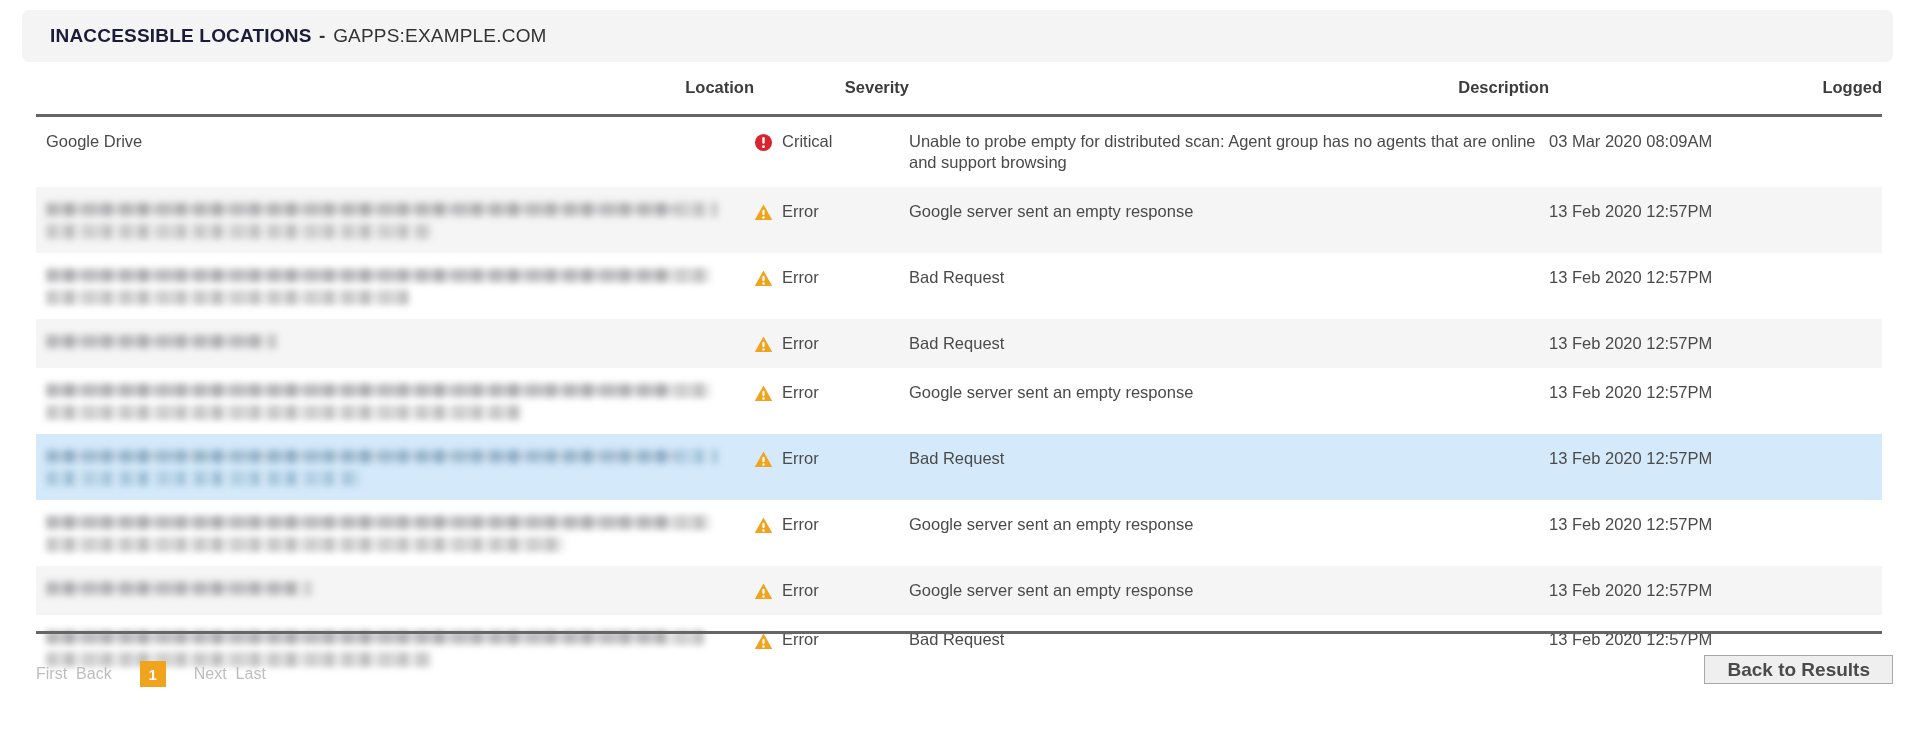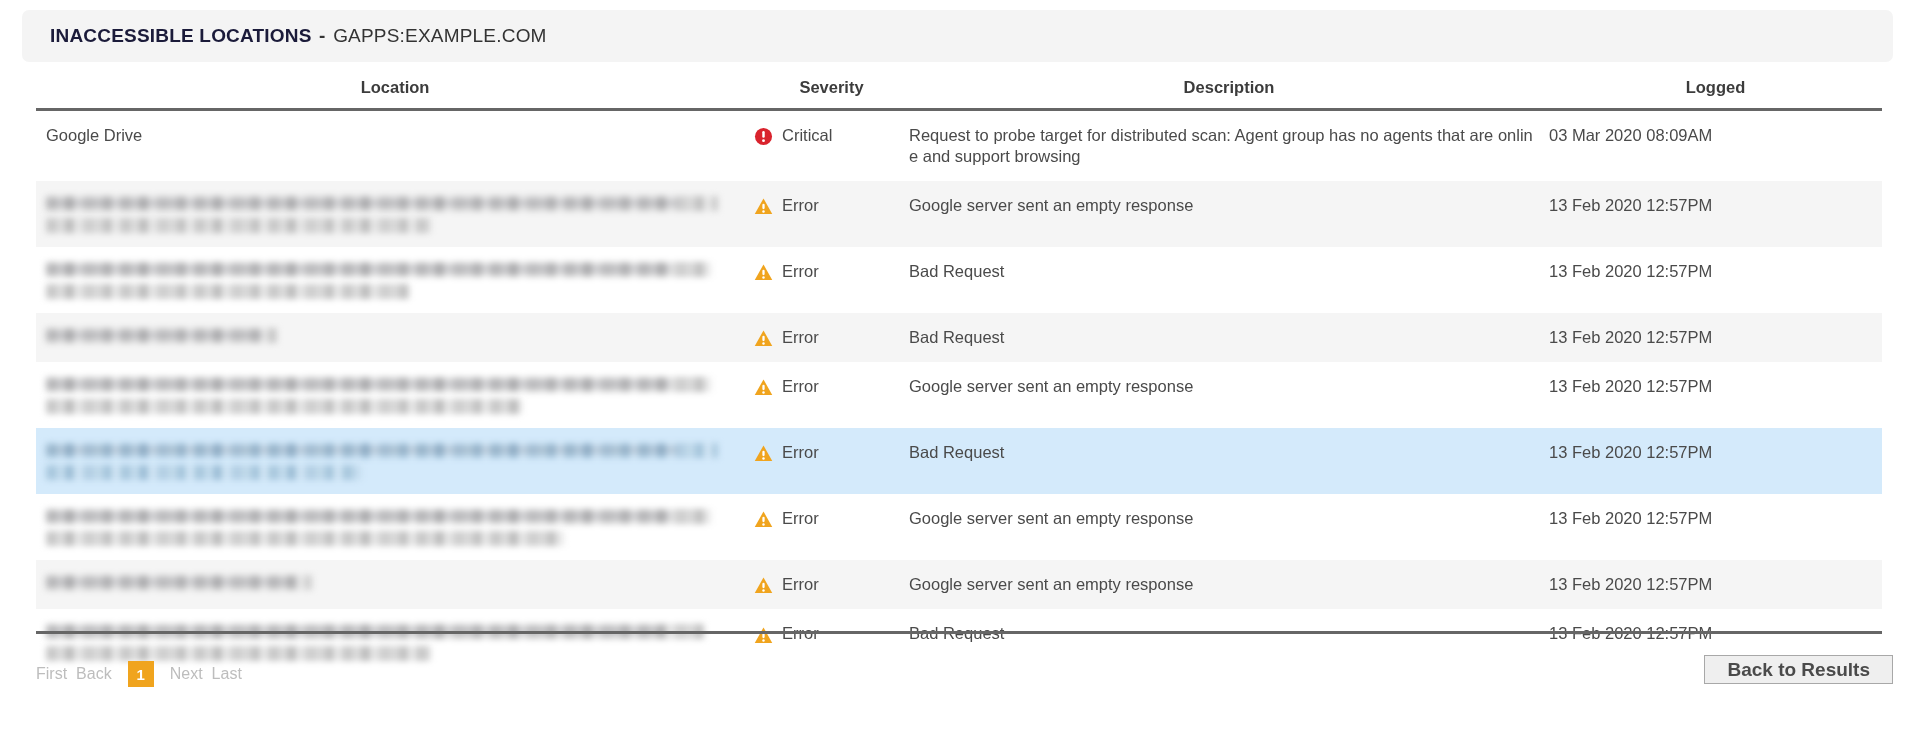--- a/index.html
+++ b/index.html
@@ -62,25 +62,25 @@
     left: 36px;
     top: 78px;
     width: 1846px;
   }
   table.grid {
     width: 1846px;
     border-collapse: collapse;
     table-layout: fixed;
   }
   table.grid thead th {
-    text-align: center;
+    text-align: right;
     font-size: 16.5px;
     font-weight: bold;
     color: #3c3c3c;
-    padding: 0 0 11px 0;
+    padding: 0 0 17px 0;
     border-bottom: 3px solid #666666;
     vertical-align: bottom;
   }
   col.c-location { width: 718px; }
   col.c-severity { width: 155px; }
   col.c-description{ width: 640px; }
   col.c-logged   { width: 333px; }
 
   table.grid tbody td {
     font-size: 16.5px;
@@ -171,21 +171,21 @@
     height: 60px;
   }
   .pager {
     position: absolute;
     left: 36px;
     top: 6px;
     display: flex;
     align-items: center;
     font-size: 16px;
     color: #bdbdbd;
-    gap: 10px;
+    gap: 22px;
     text-align: center;
   }
   .pager .plink { color: #bdbdbd; cursor: default; }
   .pager .pnum {
     display: inline-flex;
     align-items: center;
     justify-content: center;
     min-width: 26px;
     height: 26px;
     padding: 0 6px;
@@ -246,21 +246,21 @@
             <td>
               <div class="sev">
                 <svg class="sev-icon" width="19" height="19" viewBox="0 0 20 20">
                   <circle cx="10" cy="10" r="9" fill="#d9232d"></circle>
                   <rect x="8.7" y="4.3" width="2.6" height="7" rx="1.3" fill="#ffffff"></rect>
                   <circle cx="10" cy="14.4" r="1.5" fill="#ffffff"></circle>
                 </svg>
                 <span class="sev-label">Critical</span>
               </div>
             </td>
-            <td class="desc">Request to probe target for distributed scan: Agent group has no agents that are online and support browsing</td>
+            <td class="desc">Unable to probe empty for distributed scan: Agent group has no agents that are online and support browsing</td>
             <td>03 Mar 2020 08:09AM</td>
           </tr>
           <tr class="stripe">
             <td class="loc">
               <div class="redacted-lines">
                 <div class="rline ghost" style="width: 96%;"></div>
                 <div class="rline" style="width: 55%;"></div>
               </div>
             </td>
             <td>

